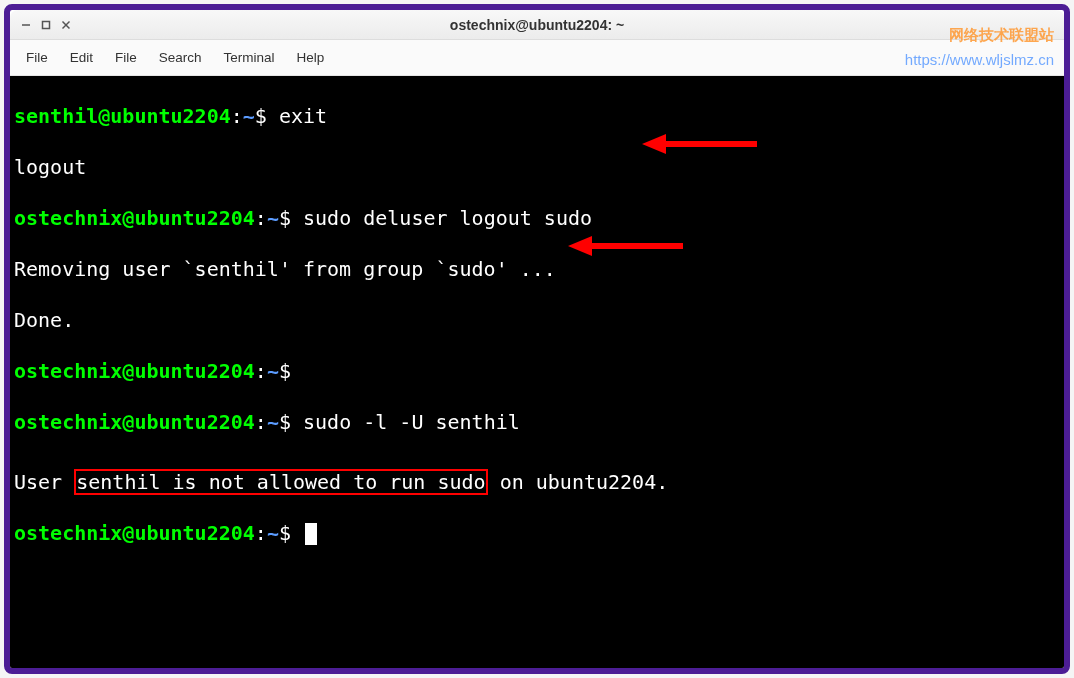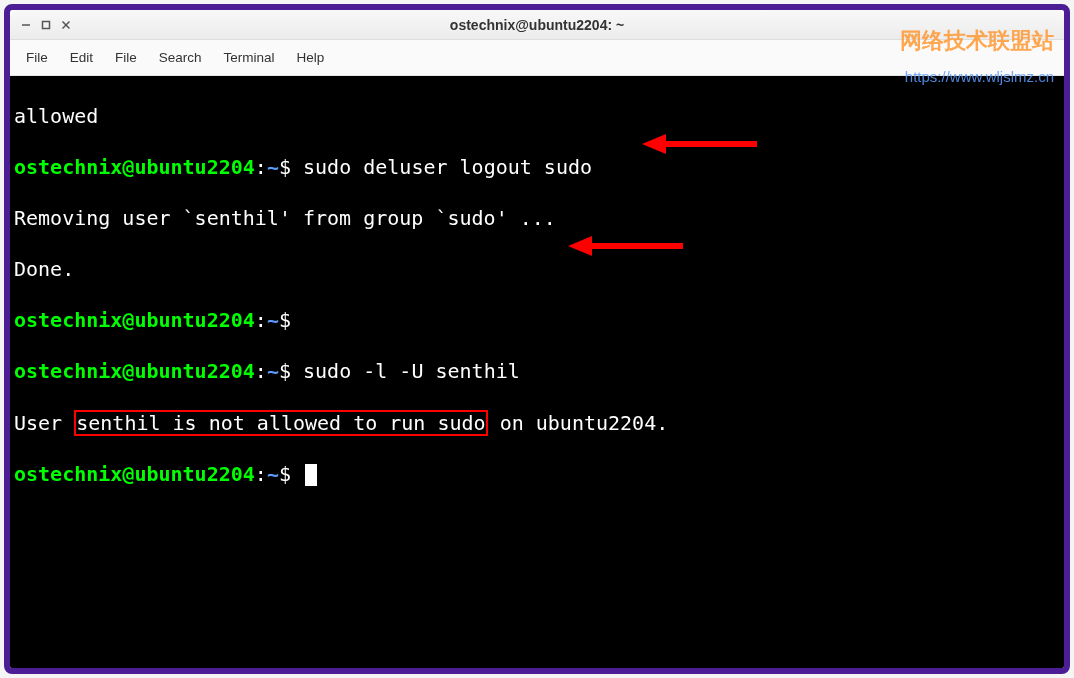--- a/index.html
+++ b/index.html
@@ -91,20 +91,21 @@
     .user { color: #00ff00; font-weight: bold; }
     .sep  { color: #ffffff; }
     .path { color: #5c9cff; font-weight: bold; }
     .cmd  { color: #ffffff; }
     .out  { color: #ffffff; }
     .hl-box {
       border: 2px solid #ff0000;
       padding: 0 0;
       display: inline-block;
       line-height: 22px;
+      margin-top: 8px;
     }
     .cursor {
       display: inline-block;
       width: 12px;
       height: 22px;
       background: #ffffff;
       vertical-align: text-bottom;
       margin-left: 2px;
     }
     .arrow {
@@ -115,29 +116,29 @@
       position: absolute;
       top: 26px;
       right: 20px;
       text-align: right;
       z-index: 100;
       pointer-events: none;
       opacity: 0.85;
     }
     .wm-text {
       color: #ff9933;
-      font-size: 22px;
+      font-size: 15px;
       font-weight: bold;
       font-family: 'Microsoft YaHei', sans-serif;
     }
     .wm-url {
       color: #5c9cff;
       font-size: 15px;
       font-family: sans-serif;
-      margin-top: 12px;
+      margin-top: 6px;
     }
   </style>
 </head>
 <body>
 
 <div class="window">
   <div class="titlebar">
     <div class="window-controls">
       <div class="win-btn">
         <svg width="10" height="10" viewBox="0 0 10 10">
@@ -162,21 +163,22 @@
   <div class="menubar">
     <div class="menu-item">File</div>
     <div class="menu-item">Edit</div>
     <div class="menu-item">File</div>
     <div class="menu-item">Search</div>
     <div class="menu-item">Terminal</div>
     <div class="menu-item">Help</div>
   </div>
 
   <div class="terminal">
-<div><span class="out">allowed</span></div>
+<div><span class="user">senthil@ubuntu2204</span><span class="sep">:</span><span class="path">~</span><span class="sep">$ </span><span class="cmd">exit</span></div>
+<div><span class="out">logout</span></div>
 <div><span class="user">ostechnix@ubuntu2204</span><span class="sep">:</span><span class="path">~</span><span class="sep">$ </span><span class="cmd">sudo deluser logout sudo</span></div>
 <div><span class="out">Removing user `senthil' from group `sudo' ...</span></div>
 <div><span class="out">Done.</span></div>
 <div><span class="user">ostechnix@ubuntu2204</span><span class="sep">:</span><span class="path">~</span><span class="sep">$ </span><span class="cmd"></span></div>
 <div><span class="user">ostechnix@ubuntu2204</span><span class="sep">:</span><span class="path">~</span><span class="sep">$ </span><span class="cmd">sudo -l -U senthil</span></div>
 <div><span class="out">User </span><span class="hl-box"><span class="out">senthil is not allowed to run sudo</span></span><span class="out"> on ubuntu2204.</span></div>
 <div><span class="user">ostechnix@ubuntu2204</span><span class="sep">:</span><span class="path">~</span><span class="sep">$ </span><span class="cursor"></span></div>
 
     
     <svg class="arrow" style="top:56px; left:632px;" width="120" height="24">

